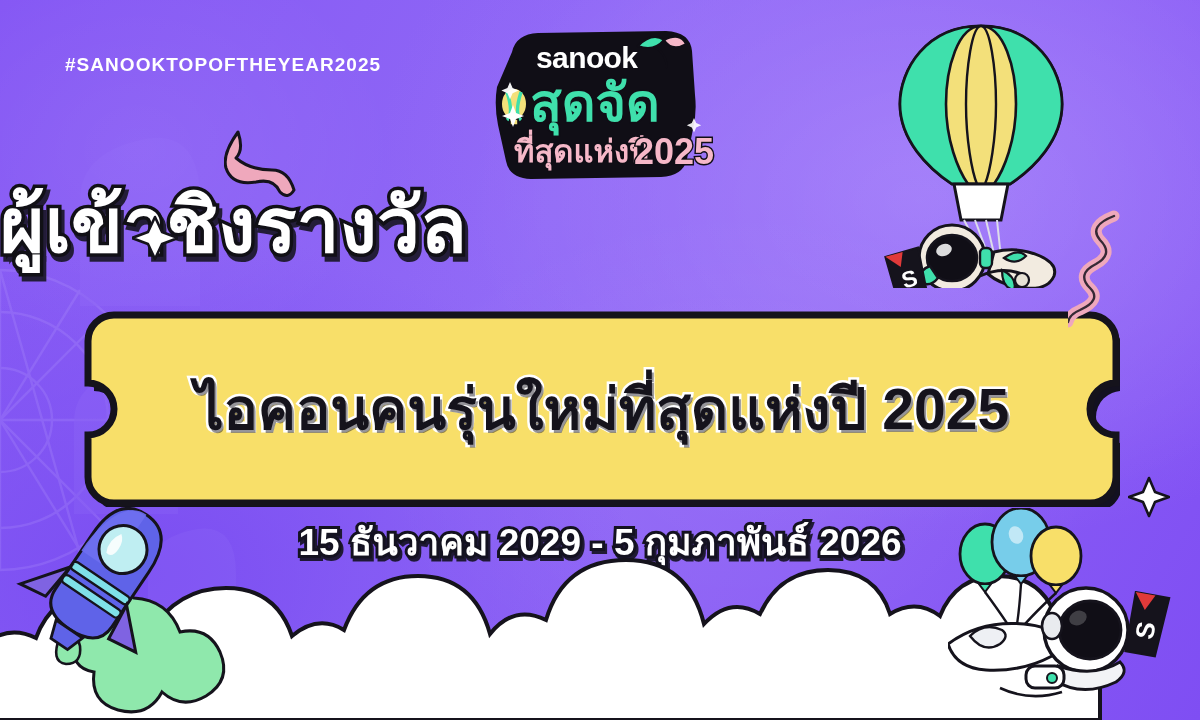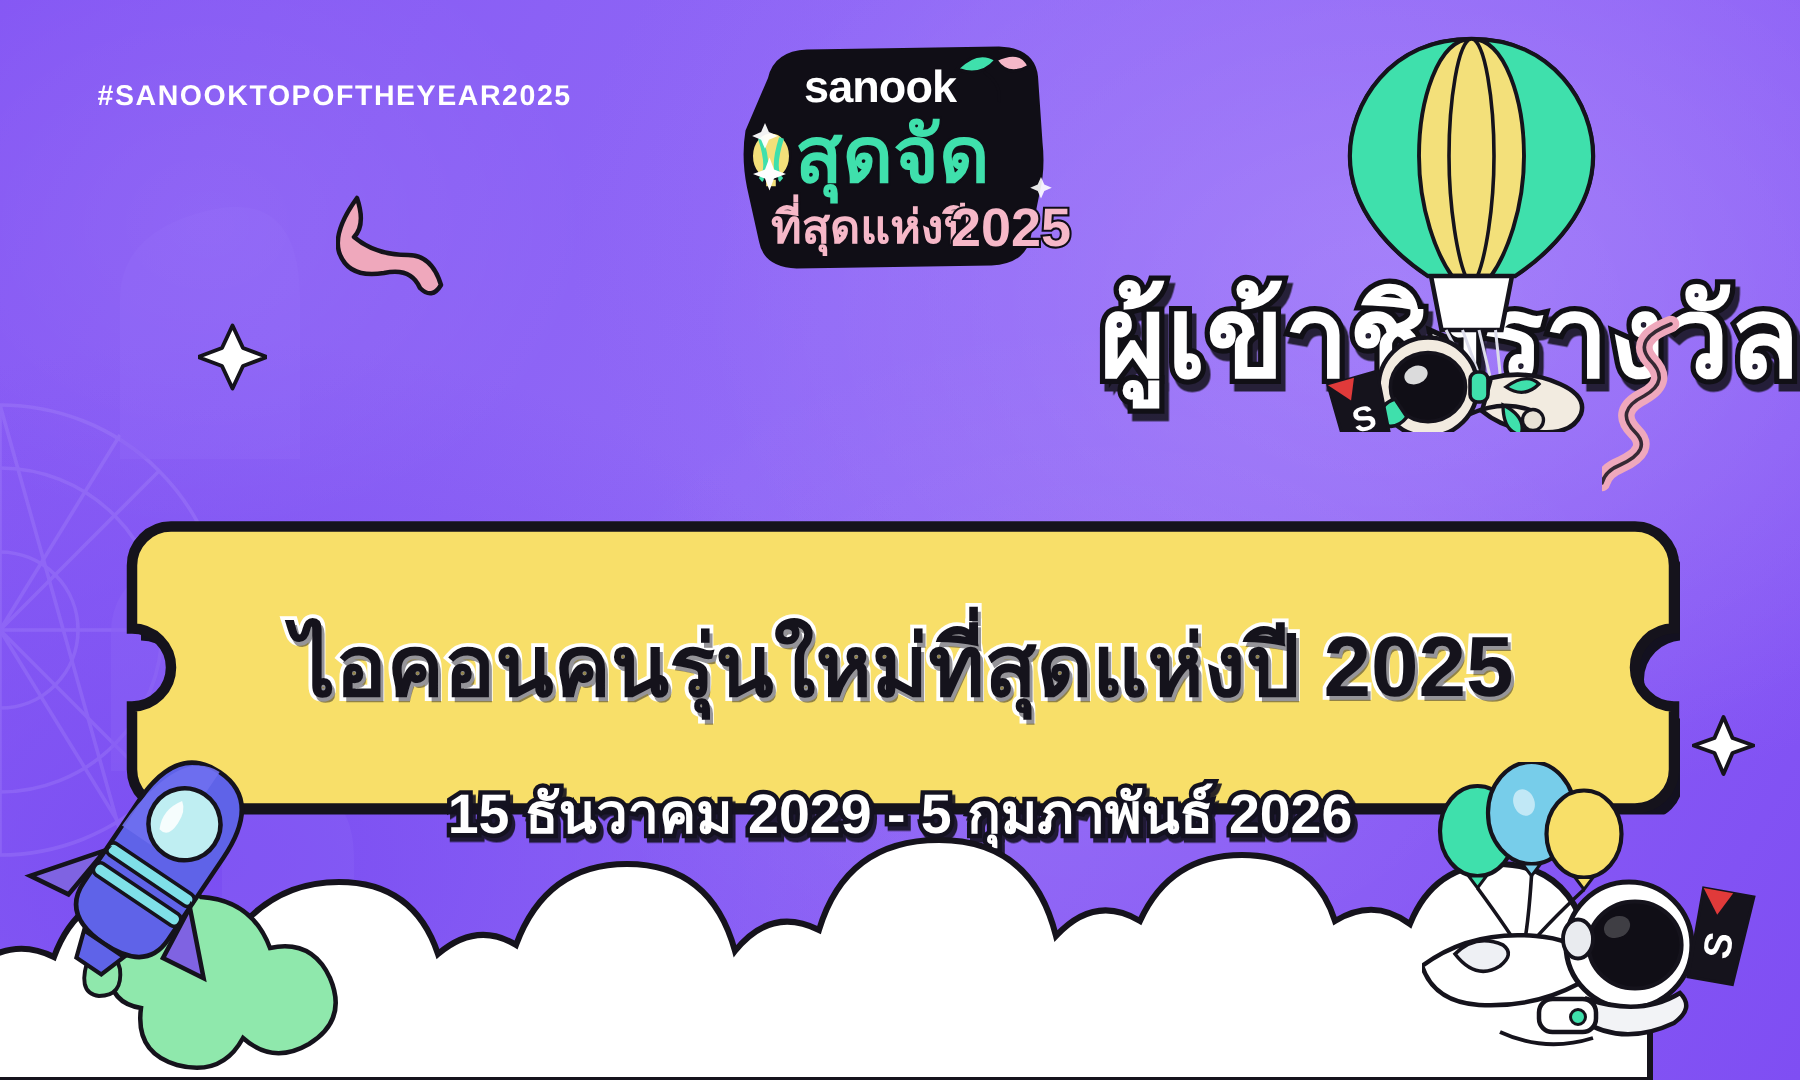--- a/index.html
+++ b/index.html
@@ -40,32 +40,32 @@
     white-space:nowrap;
   }
 
   
   .logo { position:absolute; left:488px; top:22px; width:230px; height:160px; }
   .logo svg { width:100%; height:100%; display:block; }
 
   
   .headline {
     position:absolute; left:0; top:188px; width:1200px;
-    text-align:right;
+    text-align:left;
     font-size:76px; font-weight:700; line-height:1;
     color:#ffffff;
     -webkit-text-stroke:7px #111016;
     paint-order:stroke fill;
     letter-spacing:.004em;
     filter:drop-shadow(3px 5px 0 rgba(17,16,22,.85));
     white-space:nowrap;
   }
 
   
-  .ticket-wrap { position:absolute; left:84px; top:311px; width:1036px; height:196px;margin-top:36px; }
+  .ticket-wrap { position:absolute; left:84px; top:311px; width:1036px; height:196px; }
   .ticket-svg { position:absolute; inset:0; width:100%; height:100%; }
   .ticket-label {
     position:absolute; left:0; top:0; width:1036px; height:196px;
     display:flex; align-items:center; justify-content:center;
     font-size:57px; font-weight:700; line-height:1;
     color:#15131c;
     -webkit-text-stroke:5px #ffffff;
     paint-order:stroke fill;
     white-space:nowrap;
     text-shadow:2px 3px 0 rgba(20,18,28,.45);

